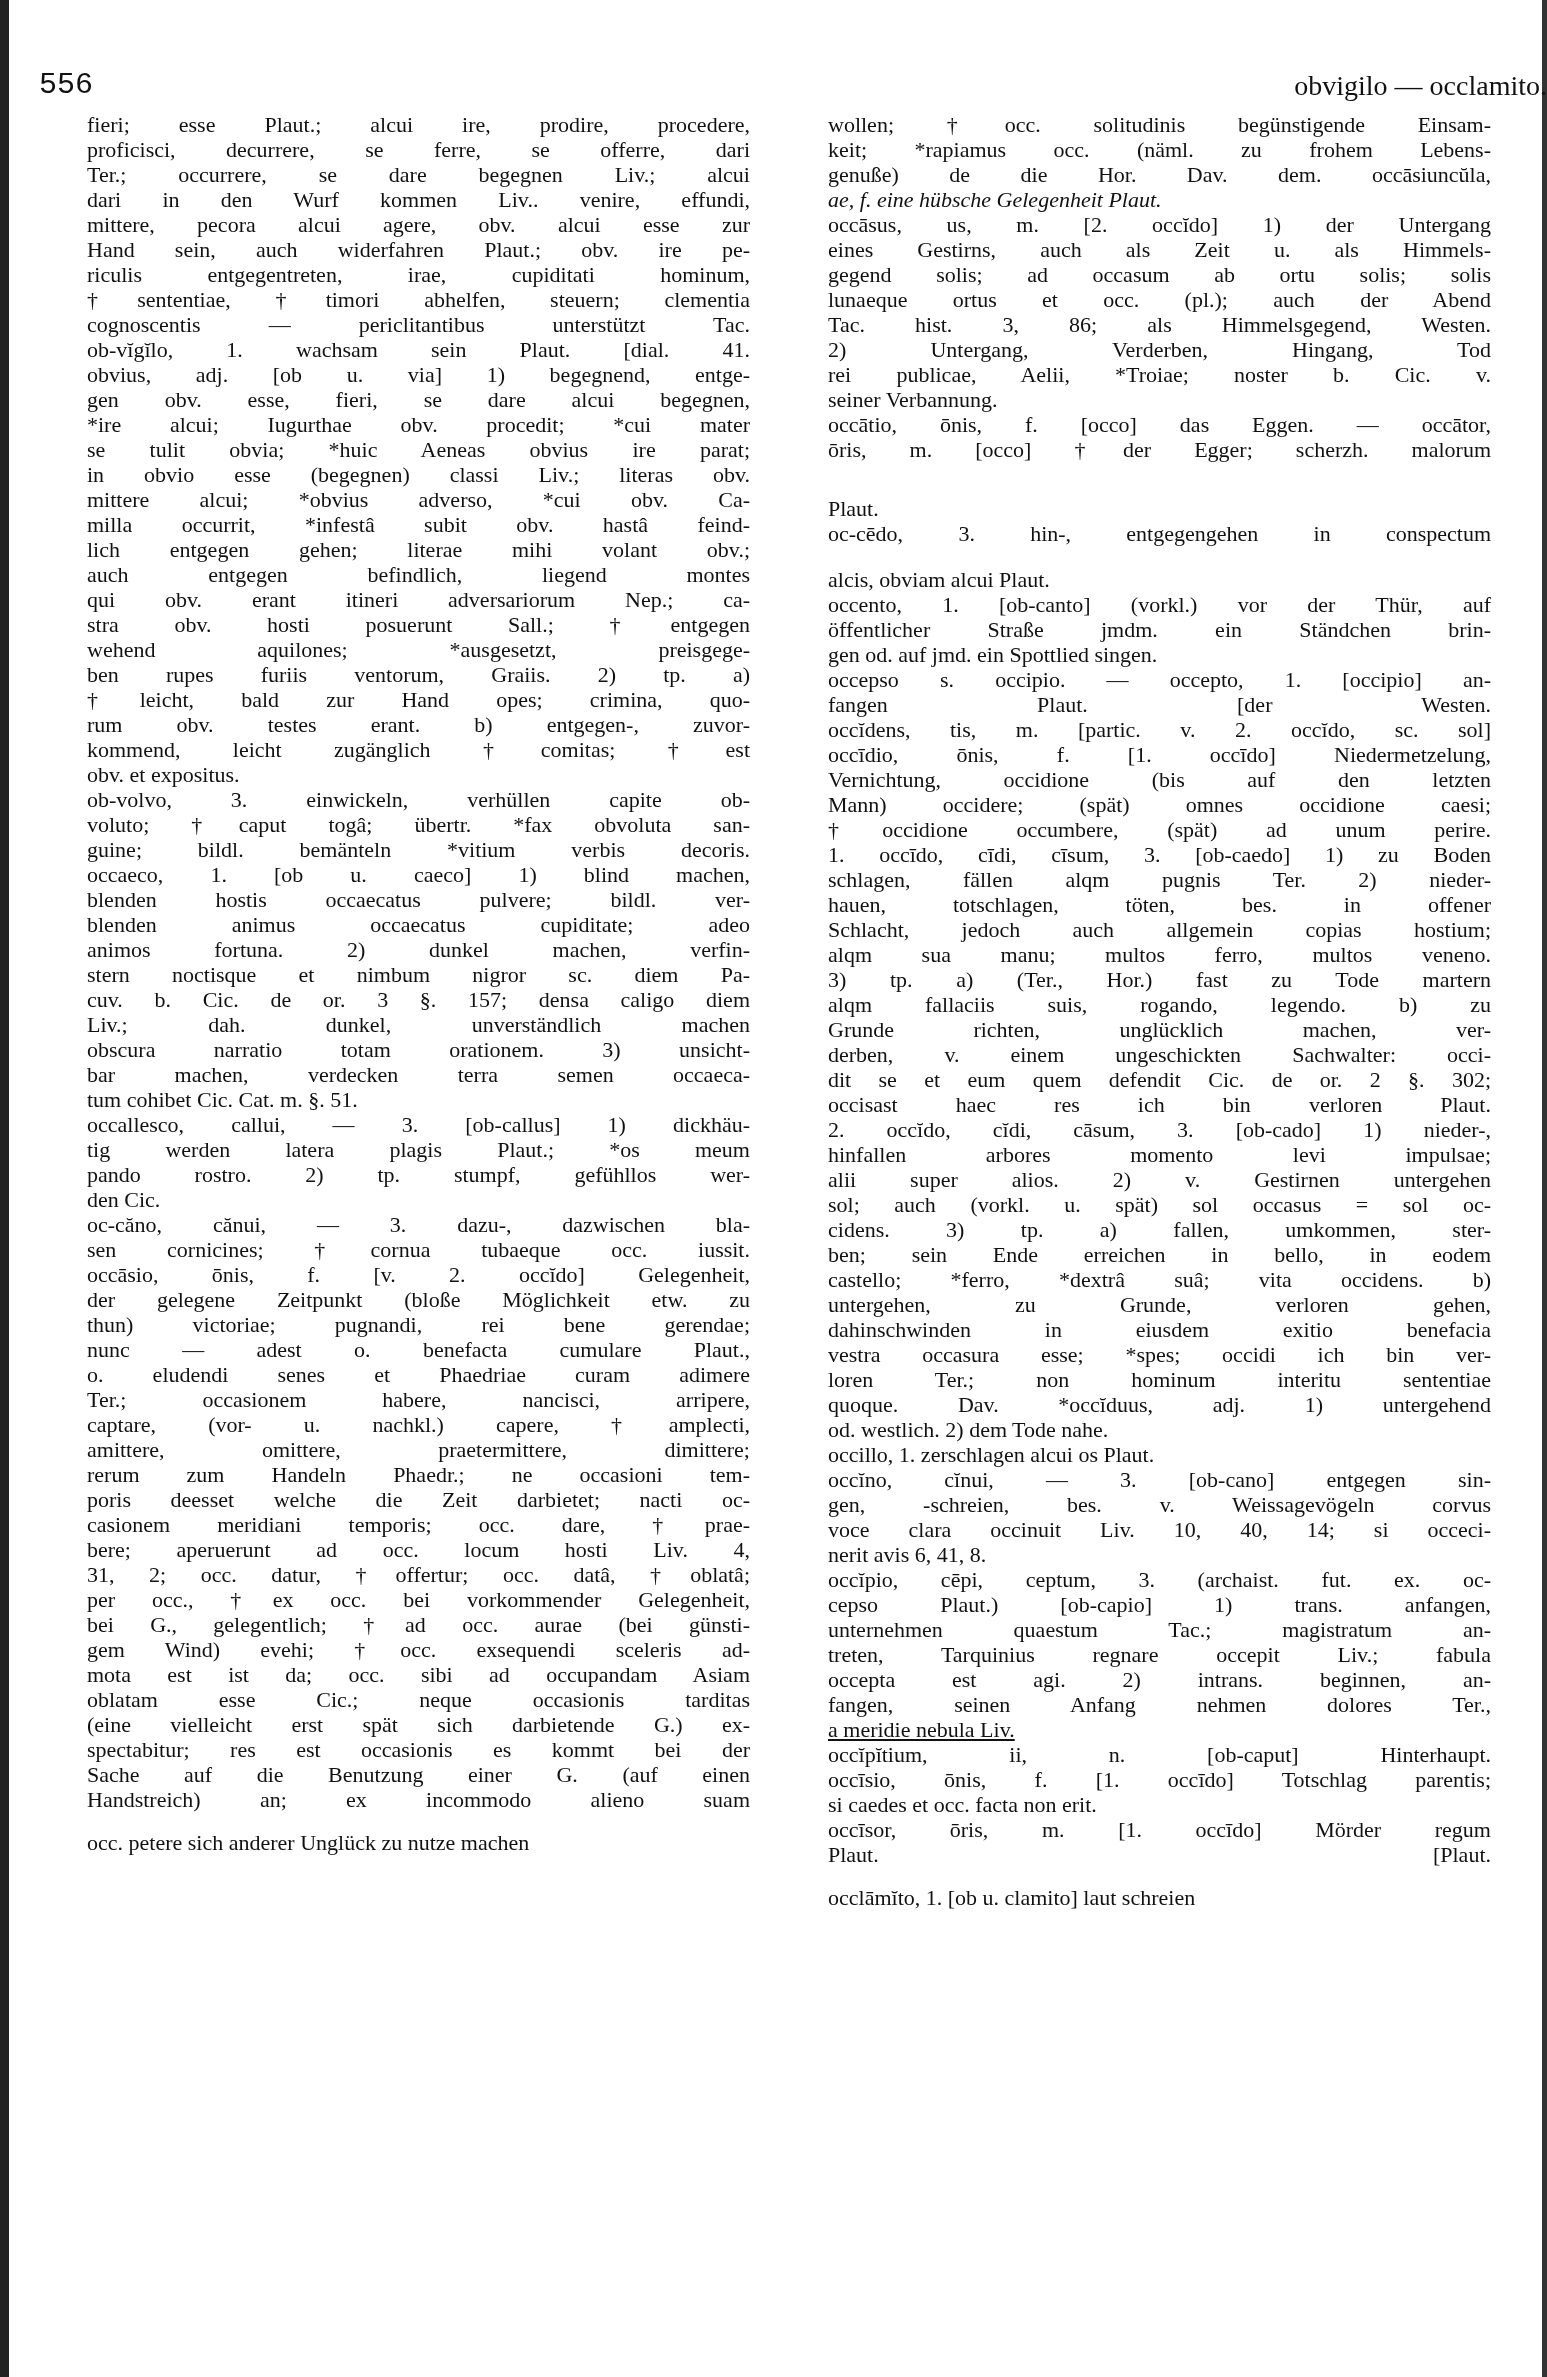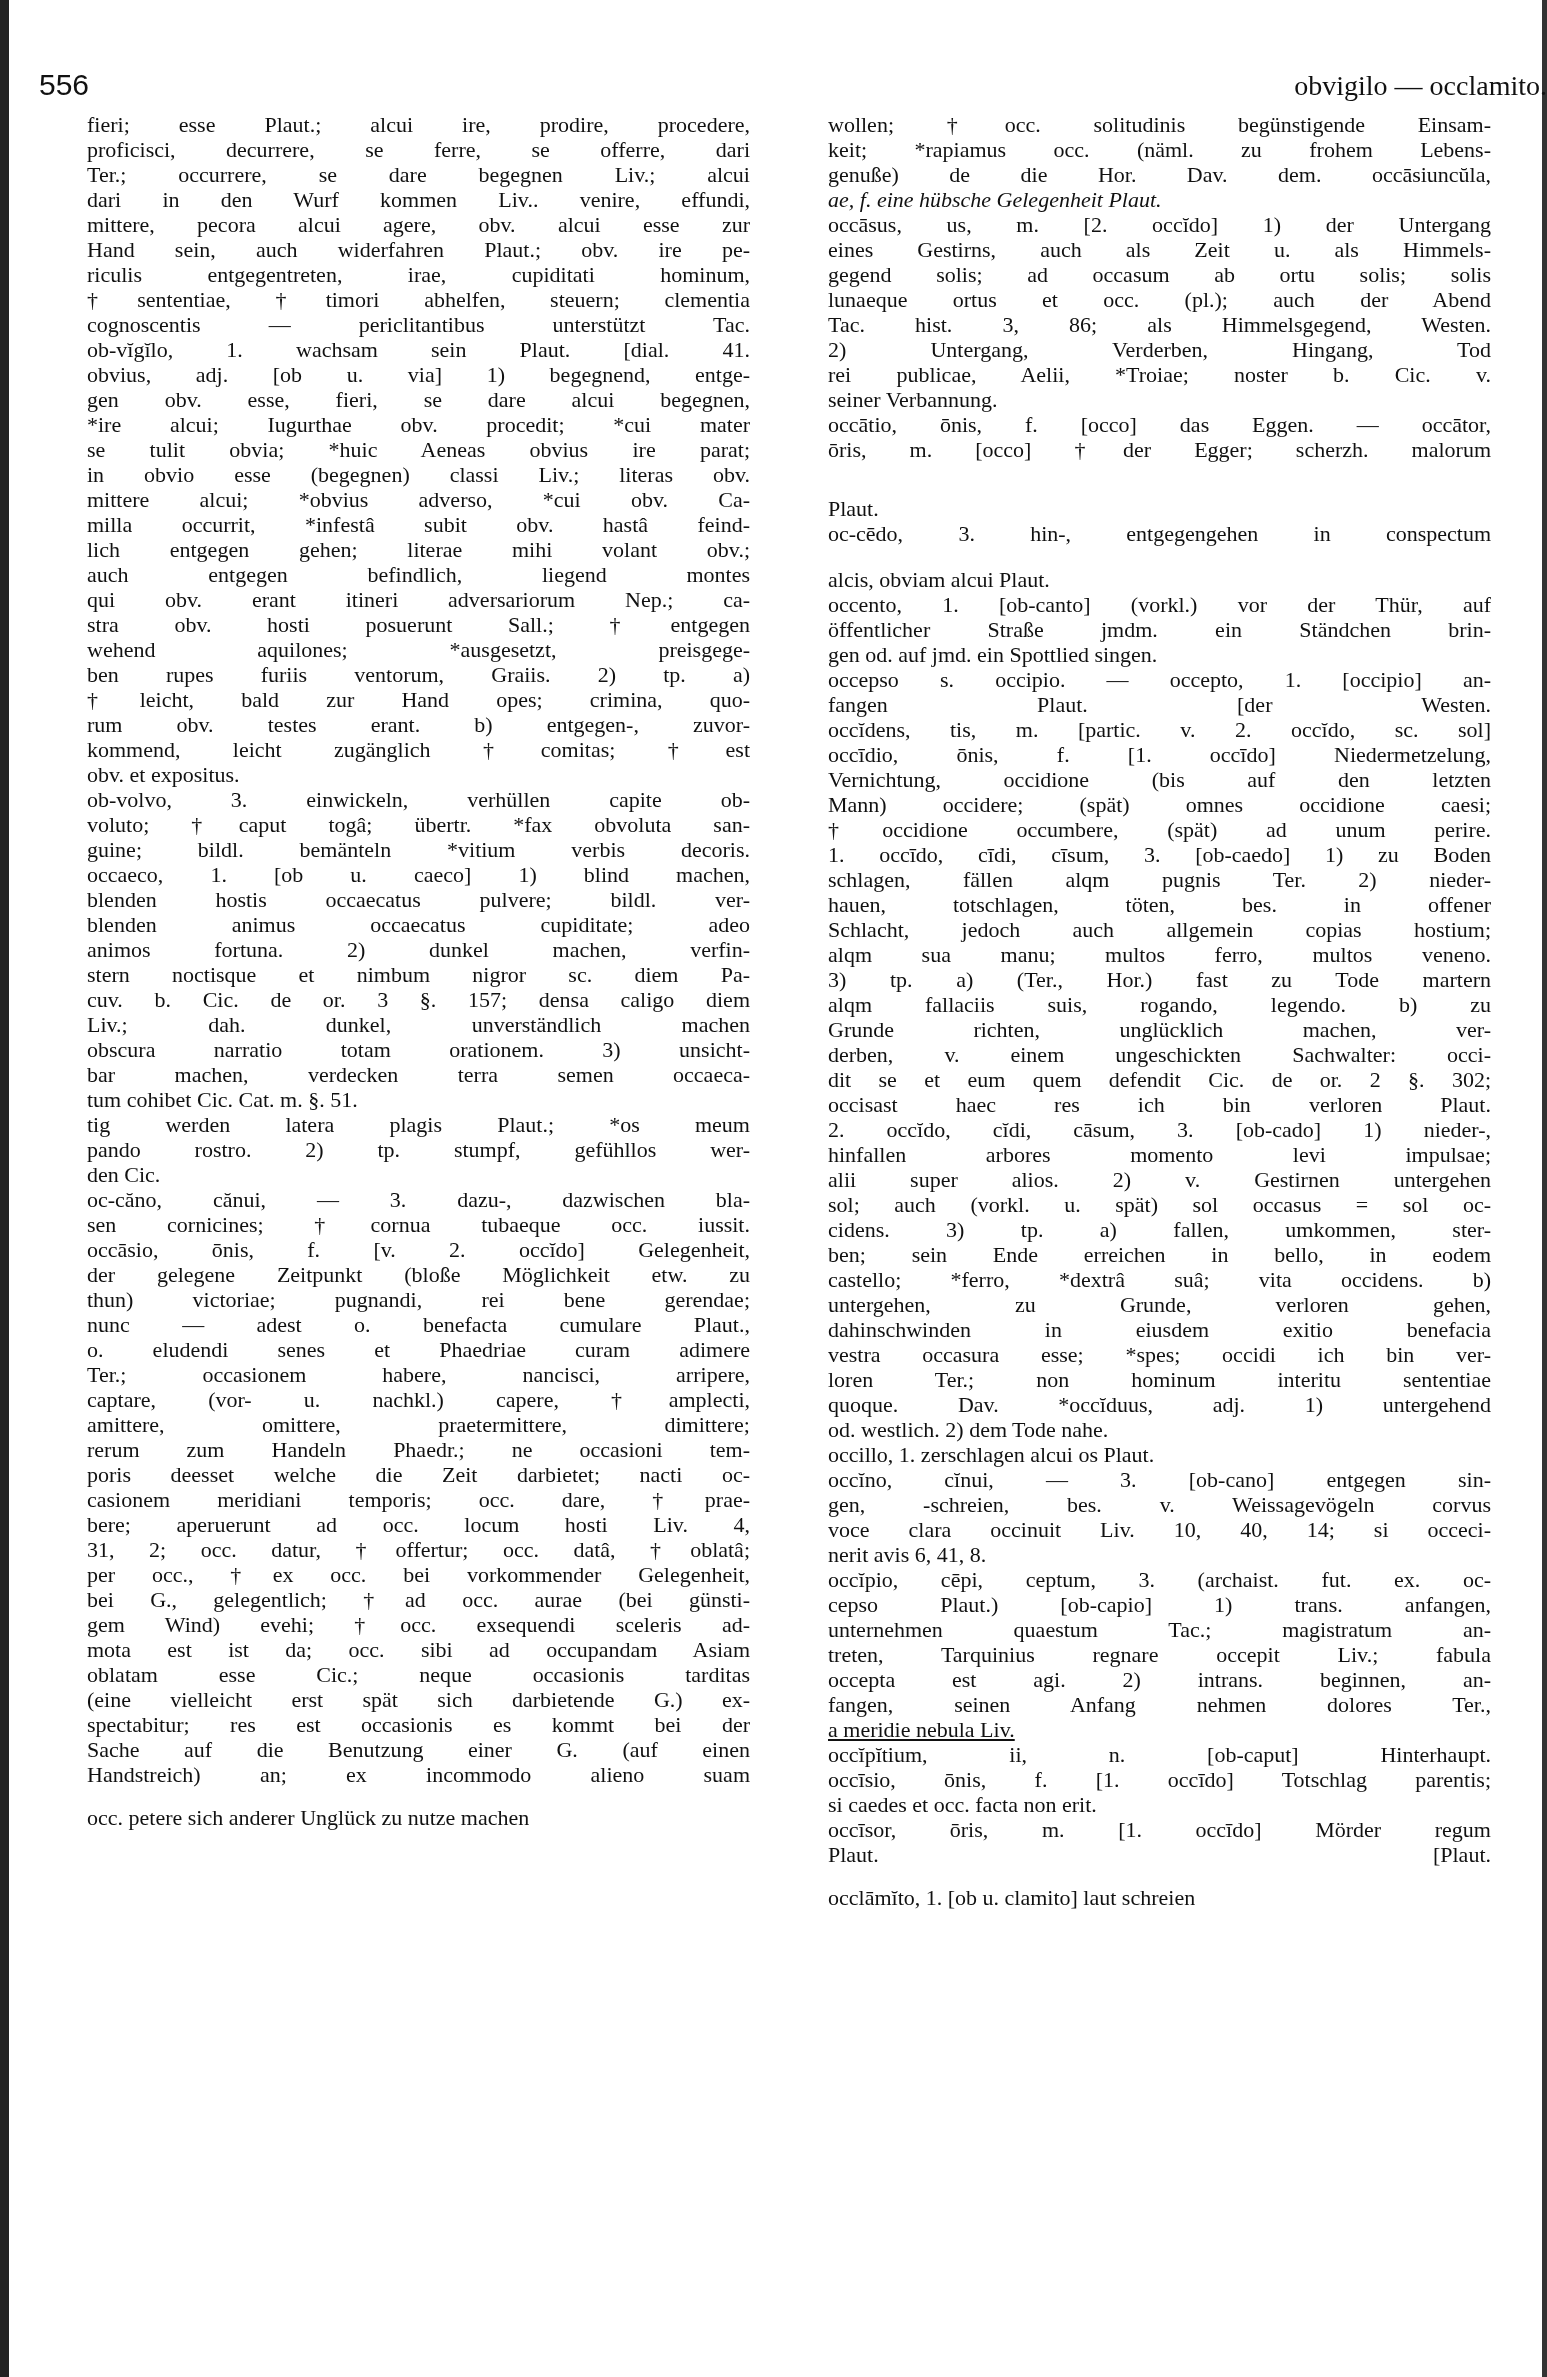--- a/index.html
+++ b/index.html
@@ -1,19 +1,19 @@
 <!DOCTYPE html>
 <html style="font-size:14px"><head>
 <meta charset="utf-8">
 <style>
   html,body{margin:0;padding:0;background:#fff;}
   body{width:1547px;height:2377px;position:relative;overflow:hidden;font-family:"DejaVu Serif","Liberation Serif",serif;color:#111;}
   .edge-left{position:absolute;left:0;top:0;width:8.7px;height:2377px;background:#222;}
   .edge-right{position:absolute;right:0;top:0;width:5.2px;height:2377px;background:#333;}
-  .page-number{position:absolute;left:39px;top:68px;font-size:30px;font-family:Liberation Sans, sans-serif;}
+  .page-number{position:absolute;left:39px;top:68px;font-size:30px;font-family:Liberation Mono, monospace;}
   .running-head{position:absolute;left:0;width:1547px;top:70px;text-align:right;font-size:28px;font-family:"Liberation Serif",serif;}
   .col{position:absolute;top:112px;width:663px;font-size:22px;line-height:25px;font-family:"Liberation Serif",serif;text-align:justify;}
   .col-left{left:87px;}
   .col-right{left:828px;width:663px;}
   .ln{white-space:nowrap;overflow:hidden;height:25px;text-align-last:justify;}
   .ln.last{text-align-last:left;margin-top:18px;}
 </style>
 </head>
 <body>
 
@@ -57,20 +57,21 @@
     <div class="ln">occaeco, 1. [ob u. caeco] 1) blind machen,</div>
     <div class="ln">blenden hostis occaecatus pulvere; bildl. ver-</div>
     <div class="ln">blenden animus occaecatus cupiditate; adeo</div>
     <div class="ln">animos fortuna. 2) dunkel machen, verfin-</div>
     <div class="ln">stern noctisque et nimbum nigror sc. diem Pa-</div>
     <div class="ln">cuv. b. Cic. de or. 3 §. 157; densa caligo diem</div>
     <div class="ln">Liv.; dah. dunkel, unverständlich machen</div>
     <div class="ln">obscura narratio totam orationem. 3) unsicht-</div>
     <div class="ln">bar machen, verdecken terra semen occaeca-</div>
     <div class="ln" style="text-align-last: left;">tum cohibet Cic. Cat. m. §. 51.</div>
+    <div class="ln">occallesco, callui, — 3. [ob-callus] 1) dickhäu-</div>
     <div class="ln">tig werden latera plagis Plaut.; *os meum</div>
     <div class="ln">pando rostro. 2) tp. stumpf, gefühllos wer-</div>
     <div class="ln" style="text-align-last: left;">den Cic.</div>
     <div class="ln">oc-căno, cănui, — 3. dazu-, dazwischen bla-</div>
     <div class="ln">sen cornicines; †cornua tubaeque occ. iussit.</div>
     <div class="ln">occāsio, ōnis, f. [v. 2. occĭdo] Gelegenheit,</div>
     <div class="ln">der gelegene Zeitpunkt (bloße Möglichkeit etw. zu</div>
     <div class="ln">thun) victoriae; pugnandi, rei bene gerendae;</div>
     <div class="ln">nunc — adest o. benefacta cumulare Plaut.,</div>
     <div class="ln">o. eludendi senes et Phaedriae curam adimere</div>

